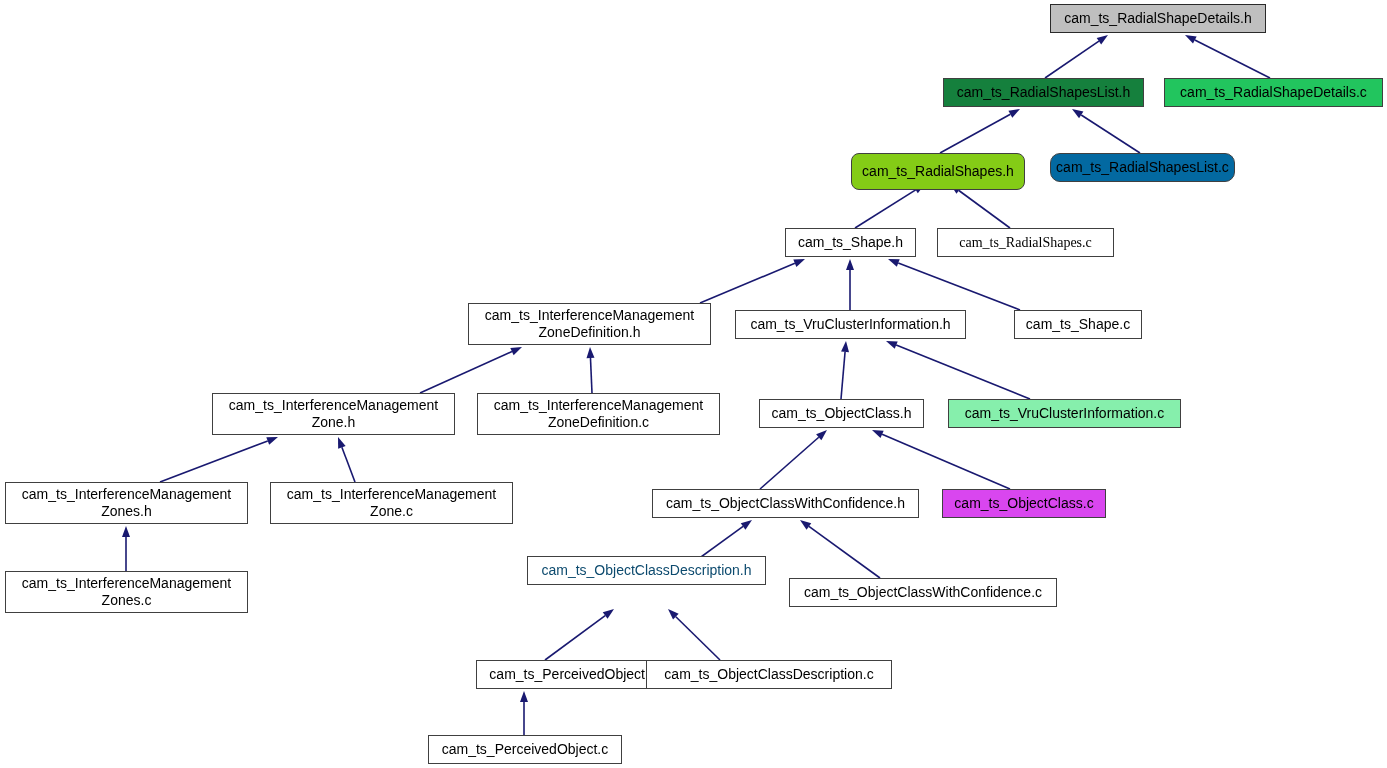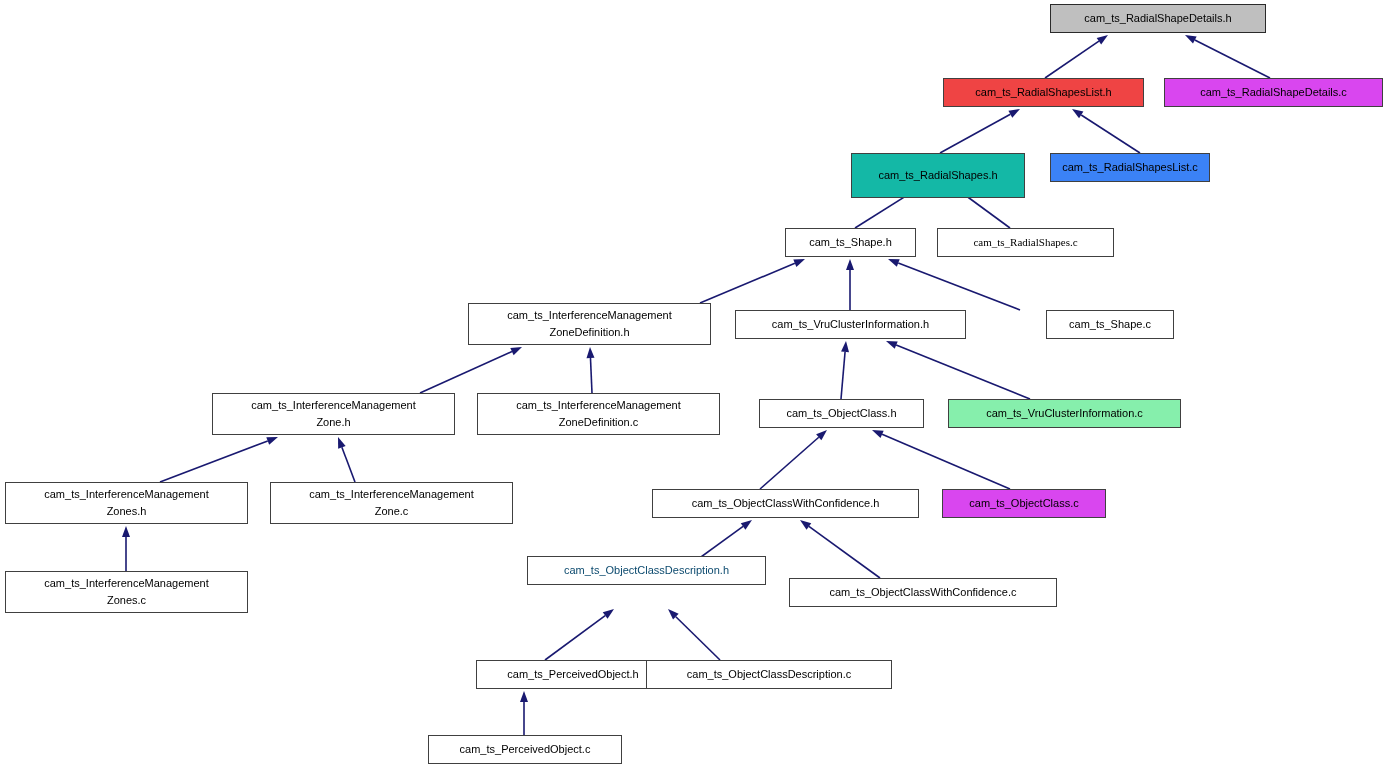--- a/index.html
+++ b/index.html
@@ -23,21 +23,21 @@
     width: 1387px;
     height: 768px;
     pointer-events: none;
   }
   .node {
     position: absolute;
     box-sizing: border-box;
     border: 1px solid #404040;
     background: #ffffff;
     color: #000000;
-    font-size: 11px;
+    font-size: 14px;
     line-height: 17px;
     text-align: center;
     display: flex;
     align-items: center;
     justify-content: center;
     white-space: pre;
     letter-spacing: 0px;
     z-index: 2;
   }
   .node.root {
@@ -143,30 +143,30 @@
         <line x1="720" y1="660" x2="675.8533207345587" y2="616.7022953358172" stroke="#191970" stroke-width="1.6"></line>
         <polygon points="668,609 678.6541554021286,613.8465423414323 673.0524860669888,619.5580483302022" fill="#191970"></polygon>
       </g>
       <g>
         <line x1="524" y1="735" x2="524" y2="702" stroke="#191970" stroke-width="1.6"></line>
         <polygon points="524,691 528,702 520,702" fill="#191970"></polygon>
       </g>
     </svg>
   <div id="node-layer">
       <div class="node root" style="left: 1050px; top: 4px; width: 216px; height: 29px; border-color: rgb(42, 42, 42); background: rgb(191, 191, 191); color: rgb(0, 0, 0);"><span class="node-label">cam_ts_RadialShapeDetails.h</span></div>
-      <div class="node" style="left: 943px; top: 78px; width: 201px; height: 29px; border-color: rgb(64, 64, 64); background: #ef4444; color: rgb(0, 0, 0);"><span class="node-label">cam_ts_RadialShapesList.h</span></div>
-      <div class="node" style="left: 1164px; top: 78px; width: 219px; height: 29px; border-color: rgb(64, 64, 64); background: #d946ef; color: rgb(0, 0, 0);"><span class="node-label">cam_ts_RadialShapeDetails.c</span></div>
-      <div class="node" style="left: 851px; top: 153px; width: 174px; height: 45px; border-color: rgb(64, 64, 64); background: #14b8a6; color: rgb(0, 0, 0);"><span class="node-label">cam_ts_RadialShapes.h</span></div>
-      <div class="node" style="left: 1050px; top: 153px; width: 160px; height: 29px; border-color: rgb(64, 64, 64); background: #3b82f6; color: rgb(0, 0, 0);"><span class="node-label">cam_ts_RadialShapesList.c</span></div>
+      <div class="node" style="left: 943px; top: 78px; width: 201px; height: 29px; border-color: rgb(64, 64, 64); background: #15803d; color: rgb(0, 0, 0);"><span class="node-label">cam_ts_RadialShapesList.h</span></div>
+      <div class="node" style="left: 1164px; top: 78px; width: 219px; height: 29px; border-color: rgb(64, 64, 64); background: #22c55e; color: rgb(0, 0, 0);"><span class="node-label">cam_ts_RadialShapeDetails.c</span></div>
+      <div class="node" style="left: 851px; top: 153px; width: 174px; height: 37px; border-color: rgb(64, 64, 64); background: #84cc16; color: rgb(0, 0, 0); border-radius: 8px;"><span class="node-label">cam_ts_RadialShapes.h</span></div>
+      <div class="node" style="left: 1050px; top: 153px; width: 185px; height: 29px; border-color: rgb(64, 64, 64); background: #0369a1; color: rgb(0, 0, 0); border-radius: 10px;"><span class="node-label">cam_ts_RadialShapesList.c</span></div>
       <div class="node" style="left: 785px; top: 228px; width: 131px; height: 29px; border-color: rgb(64, 64, 64); background: rgb(255, 255, 255); color: rgb(0, 0, 0);"><span class="node-label">cam_ts_Shape.h</span></div>
       <div class="node" style="left: 937px; top: 228px; width: 177px; height: 29px; border-color: rgb(64, 64, 64); background: rgb(255, 255, 255); color: rgb(0, 0, 0); font-family: Liberation Serif, serif;"><span class="node-label">cam_ts_RadialShapes.c</span></div>
       <div class="node" style="left: 468px; top: 303px; width: 243px; height: 42px; border-color: rgb(64, 64, 64); background: rgb(255, 255, 255); color: rgb(0, 0, 0);"><span class="node-label">cam_ts_InterferenceManagement
 ZoneDefinition.h</span></div>
       <div class="node" style="left: 735px; top: 310px; width: 231px; height: 29px; border-color: rgb(64, 64, 64); background: rgb(255, 255, 255); color: rgb(0, 0, 0);"><span class="node-label">cam_ts_VruClusterInformation.h</span></div>
-      <div class="node" style="left: 1046px; top: 310px; width: 128px; height: 29px; border-color: rgb(64, 64, 64); background: rgb(255, 255, 255); color: rgb(0, 0, 0);"><span class="node-label">cam_ts_Shape.c</span></div>
+      <div class="node" style="left: 1014px; top: 310px; width: 128px; height: 29px; border-color: rgb(64, 64, 64); background: rgb(255, 255, 255); color: rgb(0, 0, 0);"><span class="node-label">cam_ts_Shape.c</span></div>
       <div class="node" style="left: 212px; top: 393px; width: 243px; height: 42px; border-color: rgb(64, 64, 64); background: rgb(255, 255, 255); color: rgb(0, 0, 0);"><span class="node-label">cam_ts_InterferenceManagement
 Zone.h</span></div>
       <div class="node" style="left: 477px; top: 393px; width: 243px; height: 42px; border-color: rgb(64, 64, 64); background: rgb(255, 255, 255); color: rgb(0, 0, 0);"><span class="node-label">cam_ts_InterferenceManagement
 ZoneDefinition.c</span></div>
       <div class="node" style="left: 759px; top: 399px; width: 165px; height: 29px; border-color: rgb(64, 64, 64); background: rgb(255, 255, 255); color: rgb(0, 0, 0);"><span class="node-label">cam_ts_ObjectClass.h</span></div>
       <div class="node" style="left: 948px; top: 399px; width: 233px; height: 29px; border-color: rgb(64, 64, 64); background: #86efac; color: rgb(0, 0, 0);"><span class="node-label">cam_ts_VruClusterInformation.c</span></div>
       <div class="node" style="left: 5px; top: 482px; width: 243px; height: 42px; border-color: rgb(64, 64, 64); background: rgb(255, 255, 255); color: rgb(0, 0, 0);"><span class="node-label">cam_ts_InterferenceManagement
 Zones.h</span></div>
       <div class="node" style="left: 270px; top: 482px; width: 243px; height: 42px; border-color: rgb(64, 64, 64); background: rgb(255, 255, 255); color: rgb(0, 0, 0);"><span class="node-label">cam_ts_InterferenceManagement
 Zone.c</span></div>

